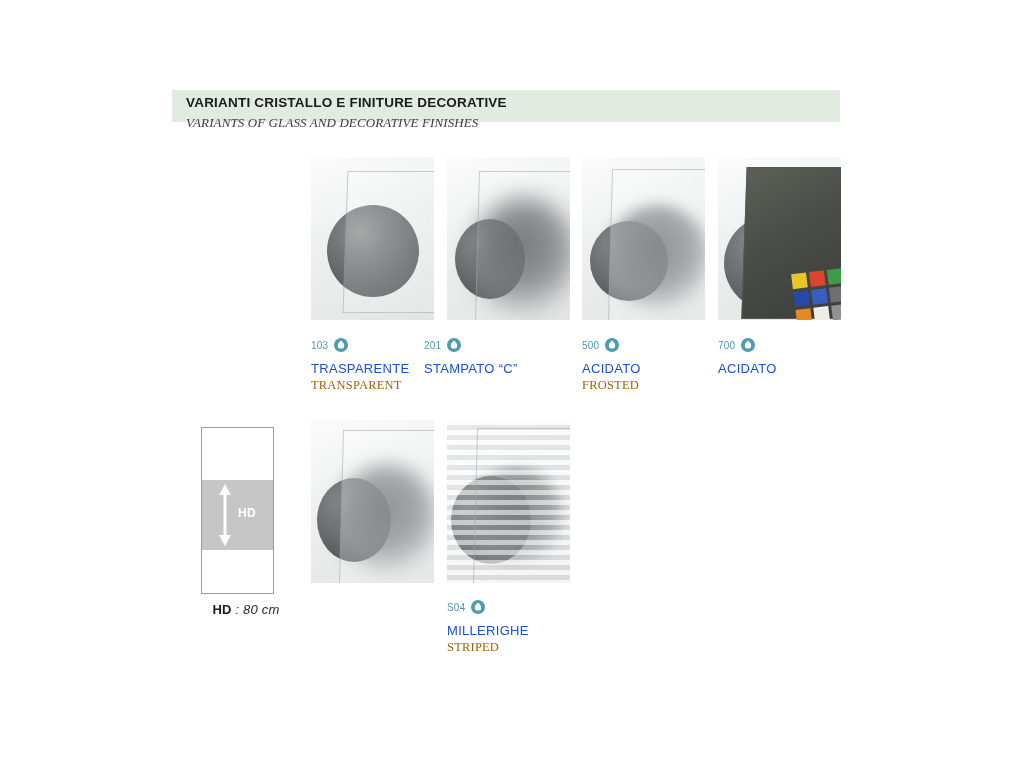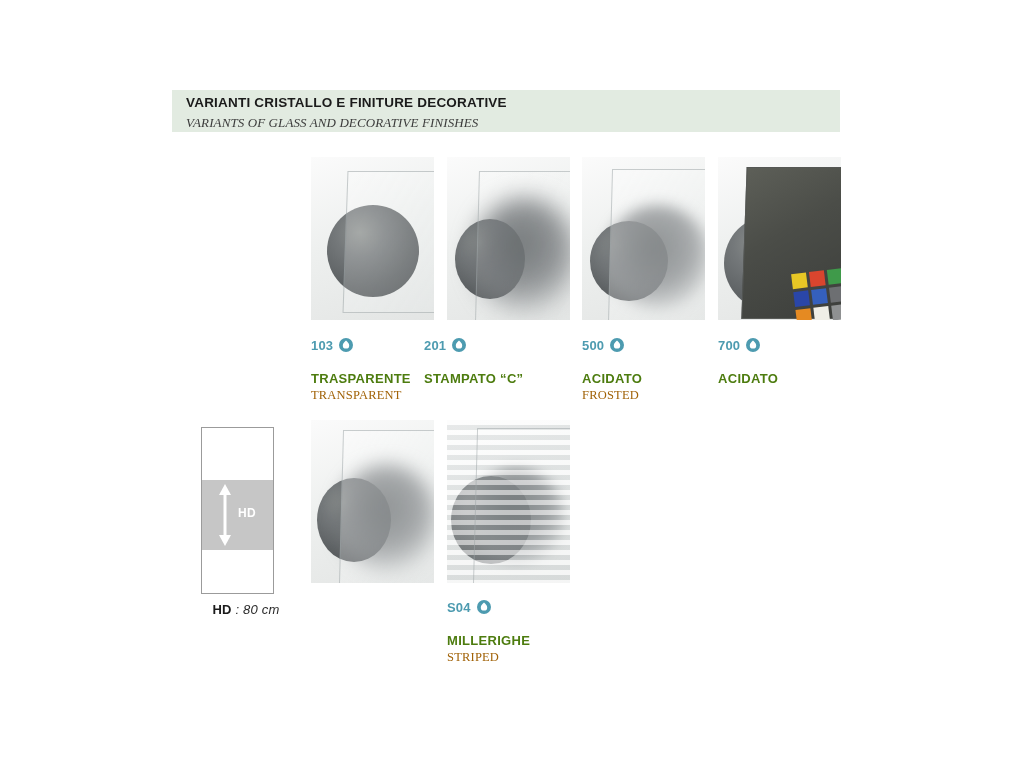--- a/index.html
+++ b/index.html
@@ -20,21 +20,21 @@
     width: 1024px;
     height: 768px;
   }
 
   
   .banner {
     position: absolute;
     left: 172px;
     top: 90px;
     width: 668px;
-    height: 42px;
+    height: 32px;
     background: #e2ebe1;
   }
   .banner-title {
     position: absolute;
     left: 14px;
     top: 5px;
     font-size: 13.5px;
     font-weight: bold;
     letter-spacing: 0.2px;
     color: #1b1b1b;
@@ -171,31 +171,31 @@
 
   
   .caption { position: absolute; }
   .cap-code-row {
     display: flex;
     align-items: center;
     gap: 5px;
     height: 18px;
   }
   .cap-code {
-    font-size: 13px;
-    font-weight: bold;
+    font-size: 10px;
+    font-weight: normal;
     color: #4d9bb0;
     letter-spacing: 0.2px;
   }
   .drop-icon { display: block; width: 16px; height: 16px; }
   .cap-name {
-    margin-top: 17px;
+    margin-top: 7px;
     font-size: 13px;
-    font-weight: bold;
-    color: #4d7c0f;
+    font-weight: normal;
+    color: #1d4ed8;
     letter-spacing: 0.3px;
     white-space: nowrap;
   }
   .cap-en {
     margin-top: 2px;
     font-size: 12.5px;
     color: #a16207;
     font-family: "Liberation Serif", serif;
     letter-spacing: 0.2px;
     white-space: nowrap;

